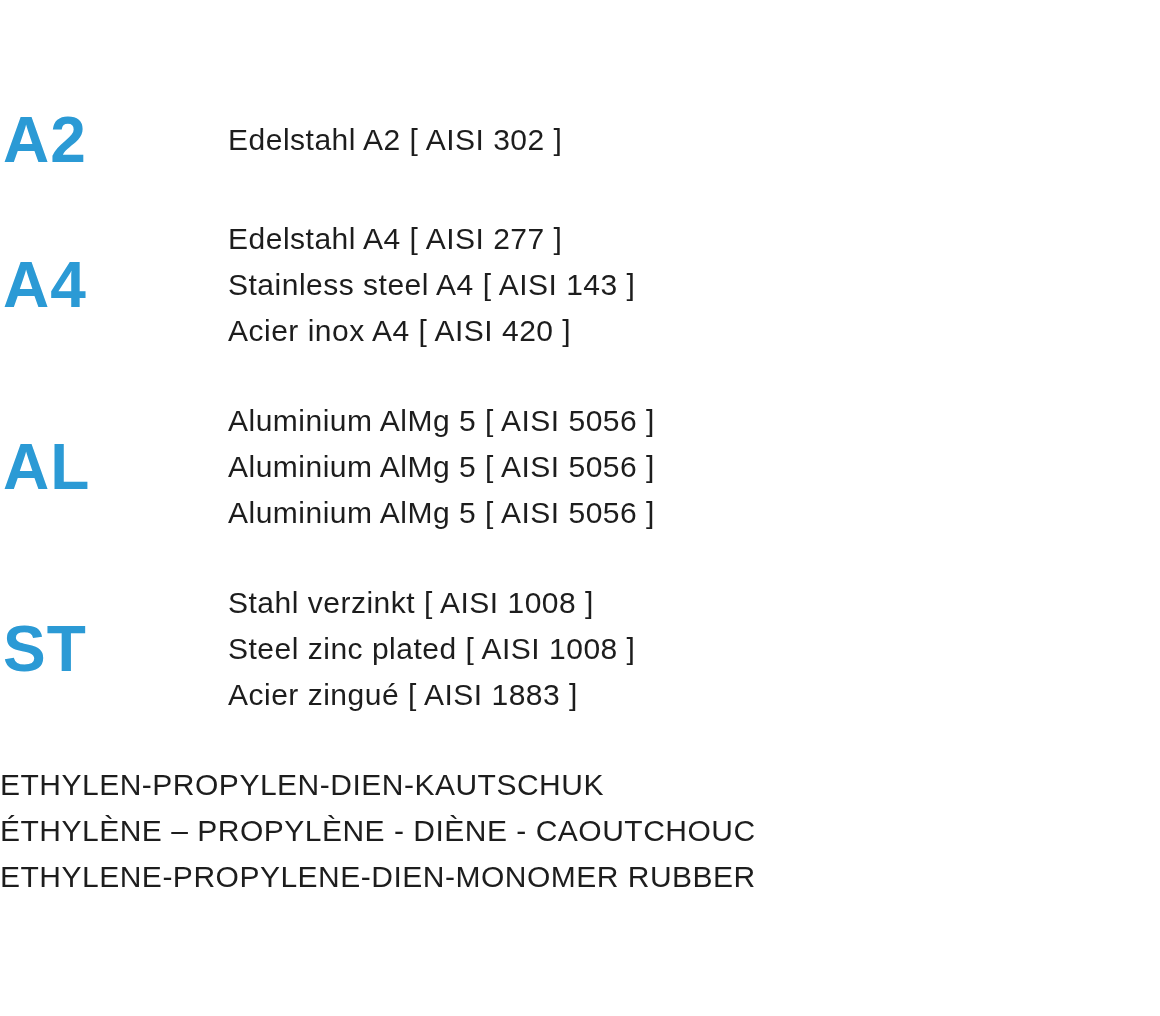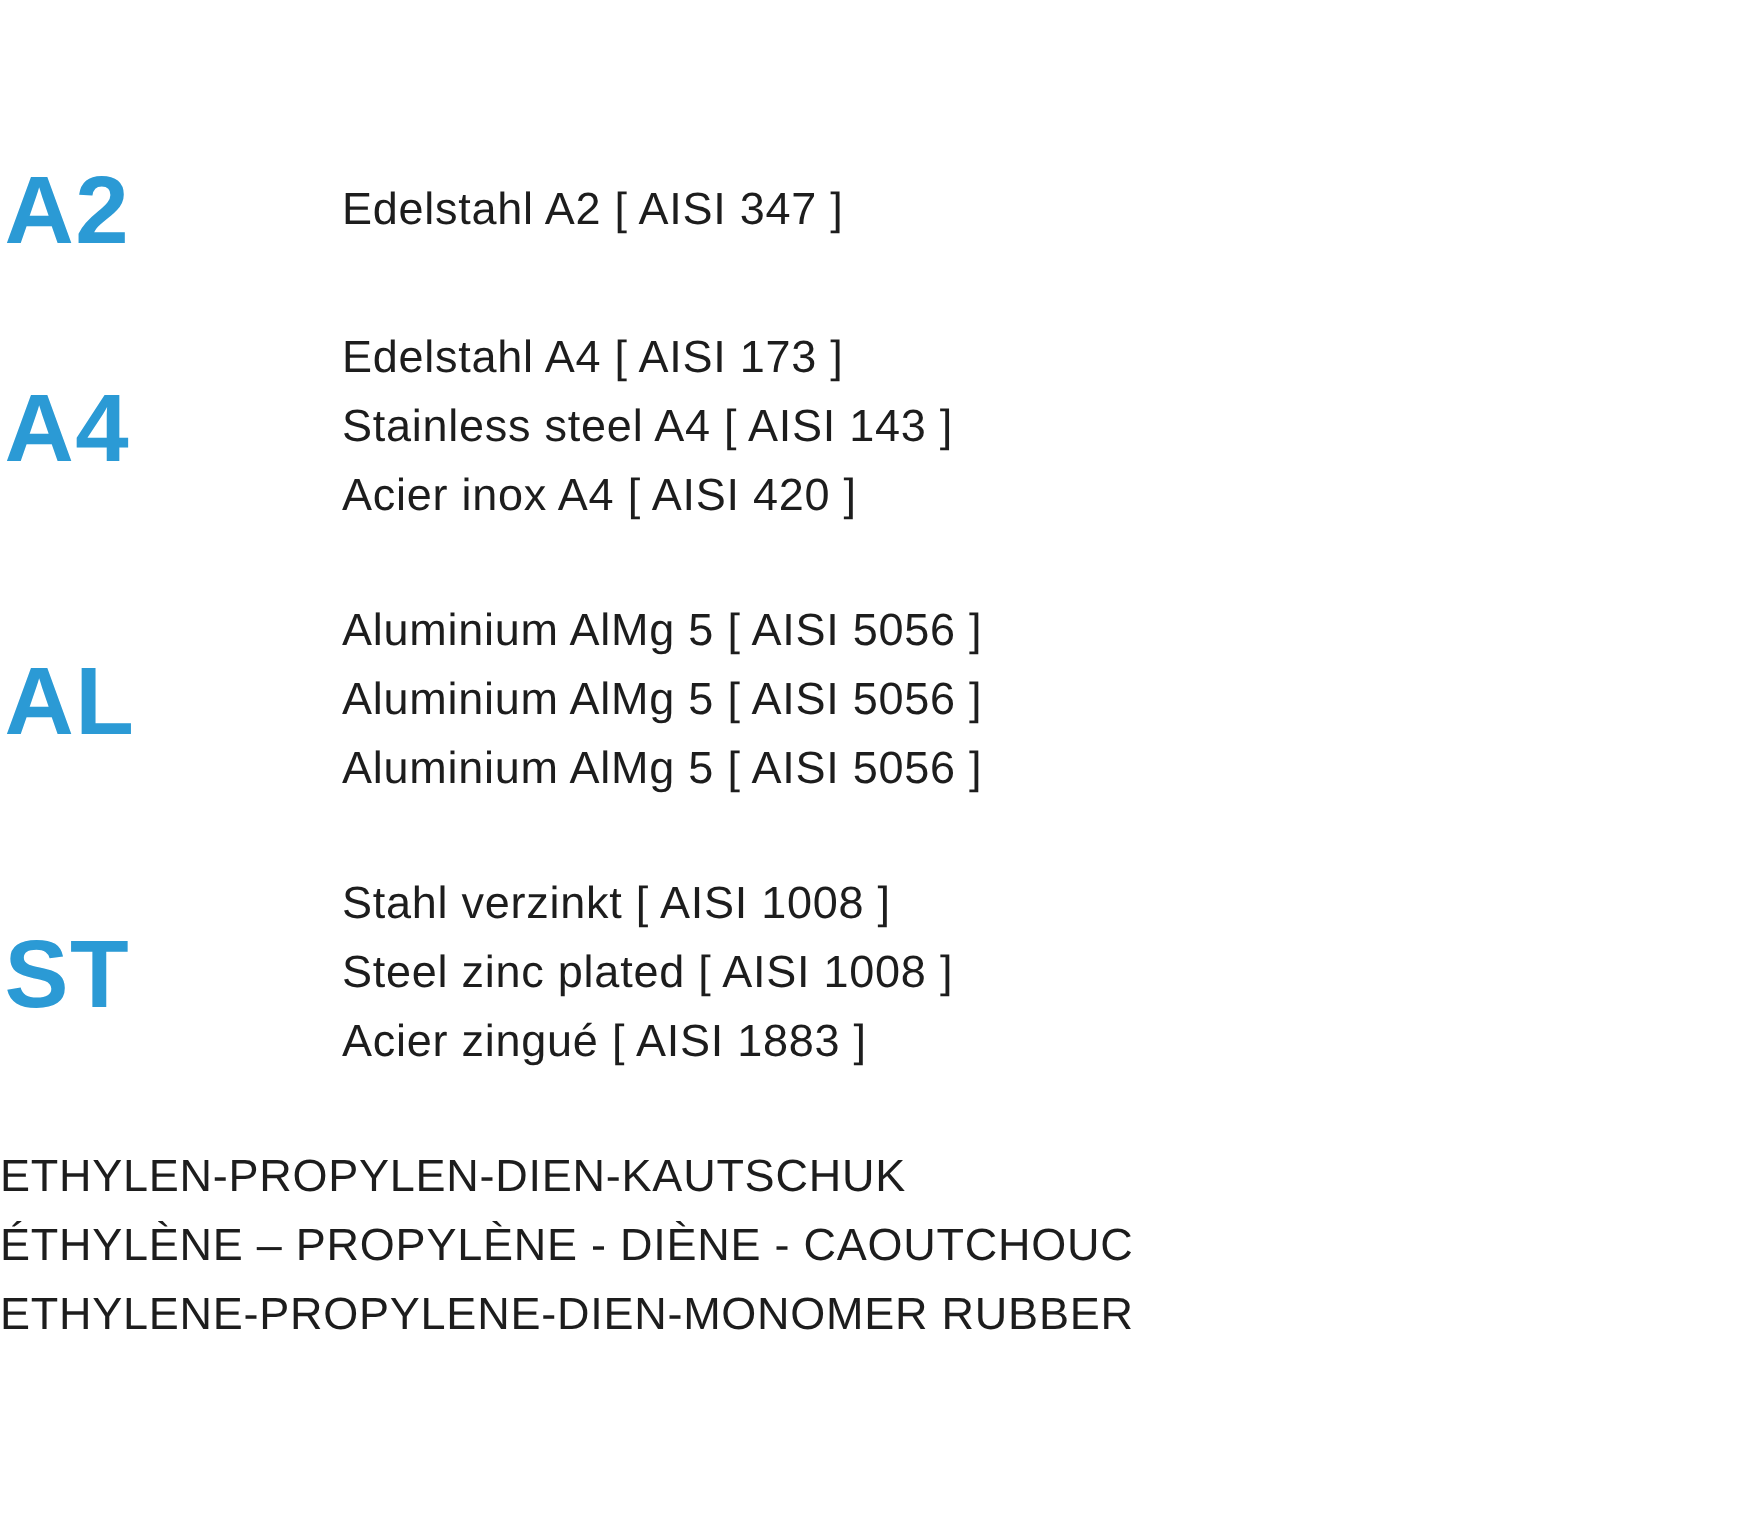--- a/index.html
+++ b/index.html
@@ -53,30 +53,30 @@
 </head>
 <body>
 
 <div class="page">
 
   <div class="material-row">
     <div class="code-col">
       <div class="code">A2</div>
     </div>
     <div class="desc-col">
-      <div class="desc-line">Edelstahl A2 [ AISI 347 ]</div>
+      <div class="desc-line">Edelstahl A2 [ AISI 302 ]</div>
     </div>
   </div>
 
   <div class="material-row">
     <div class="code-col">
       <div class="code">A4</div>
     </div>
     <div class="desc-col">
-      <div class="desc-line">Edelstahl A4 [ AISI 173 ]</div>
+      <div class="desc-line">Edelstahl A4 [ AISI 277 ]</div>
       <div class="desc-line">Stainless steel A4 [ AISI 143 ]</div>
       <div class="desc-line">Acier inox A4 [ AISI 420 ]</div>
     </div>
   </div>
 
   <div class="material-row">
     <div class="code-col">
       <div class="code">AL</div>
     </div>
     <div class="desc-col">

